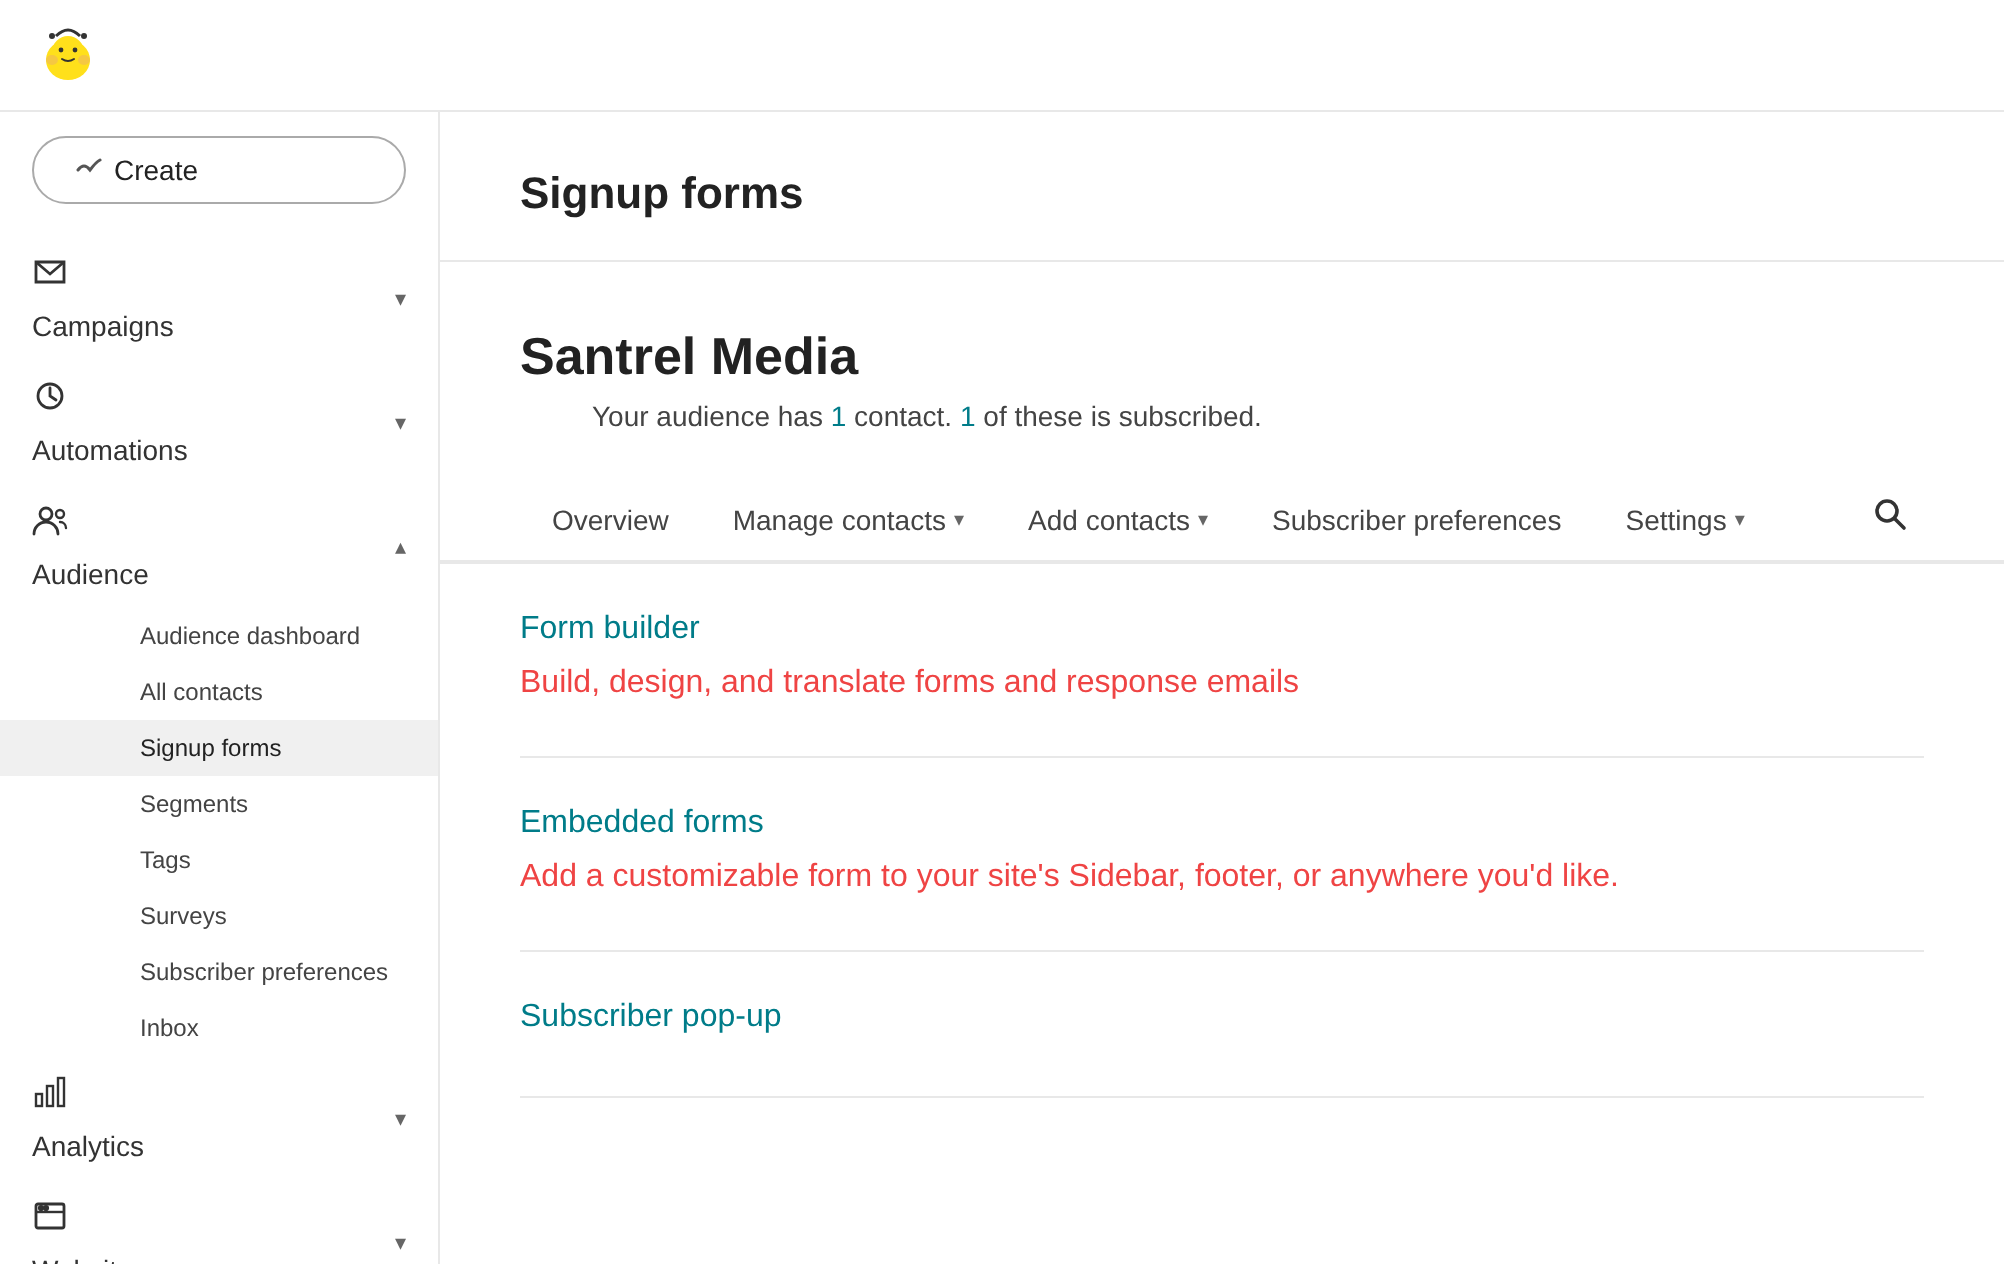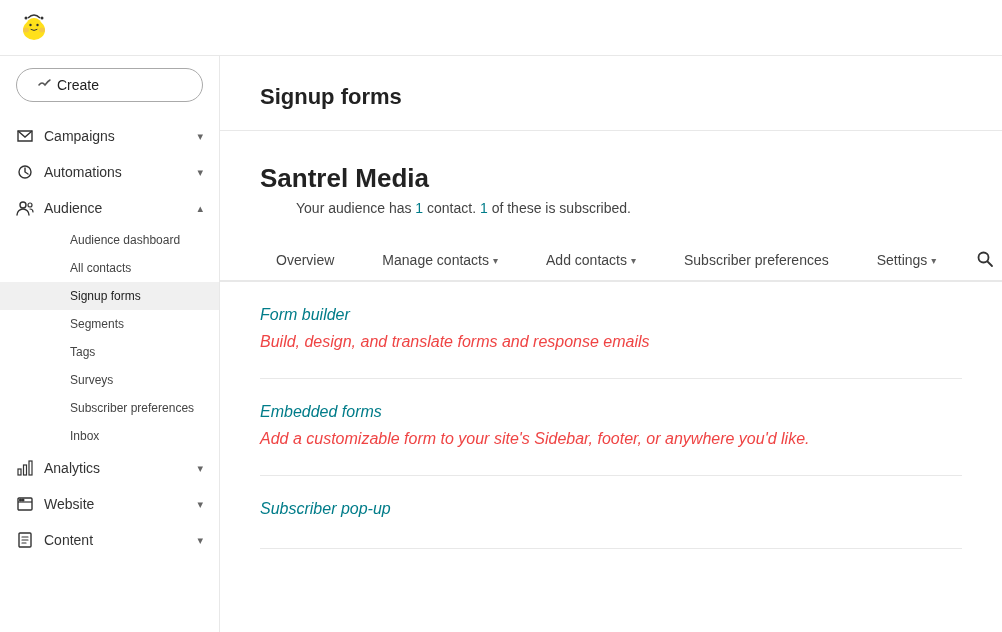--- a/index.html
+++ b/index.html
@@ -56,22 +56,22 @@
       display: flex;
       align-items: center;
       justify-content: space-between;
       padding: 9px 16px;
       cursor: pointer;
       color: #333;
       font-size: 14px;
     }
     .nav-item-left {
       display: flex;
-      align-items: center;
       gap: 10px;
+      flex-direction: column;
     }
 
     .nav-sub-item {
       padding: 7px 16px 7px 70px;
       font-size: 12px;
       color: #444;
       cursor: pointer;
     }
     .nav-sub-item.active {
       color: #222;
@@ -113,24 +113,24 @@
       margin-left: 36px;
     }
     .audience-desc a {
       color: #007c89;
       text-decoration: none;
     }
 
     
     .tab-bar {
       display: flex;
-      align-items: flex-end;
+      align-items: flex-start;
       border-bottom: 2px solid #e8e8e8;
       padding: 0 40px;
-      gap: 16px;
+      gap: 0;
     }
     .tab-item {
       padding: 12px 16px;
       font-size: 14px;
       color: #444;
       cursor: pointer;
       border-bottom: 2px solid transparent;
       margin-bottom: -2px;
       white-space: nowrap;
       display: flex;
@@ -143,21 +143,20 @@
       margin-left: auto;
       cursor: pointer;
       padding: 8px;
       color: #444;
       font-size: 16px;
     }
 
     
     .forms-list {
       padding: 0 40px;
-      font-style: italic;
     }
     .form-item {
       padding: 24px 0;
       border-bottom: 1px solid #e8e8e8;
     }
     .form-item-title {
       font-size: 16px;
       color: #007c89;
       font-weight: 500;
       margin-bottom: 6px;

